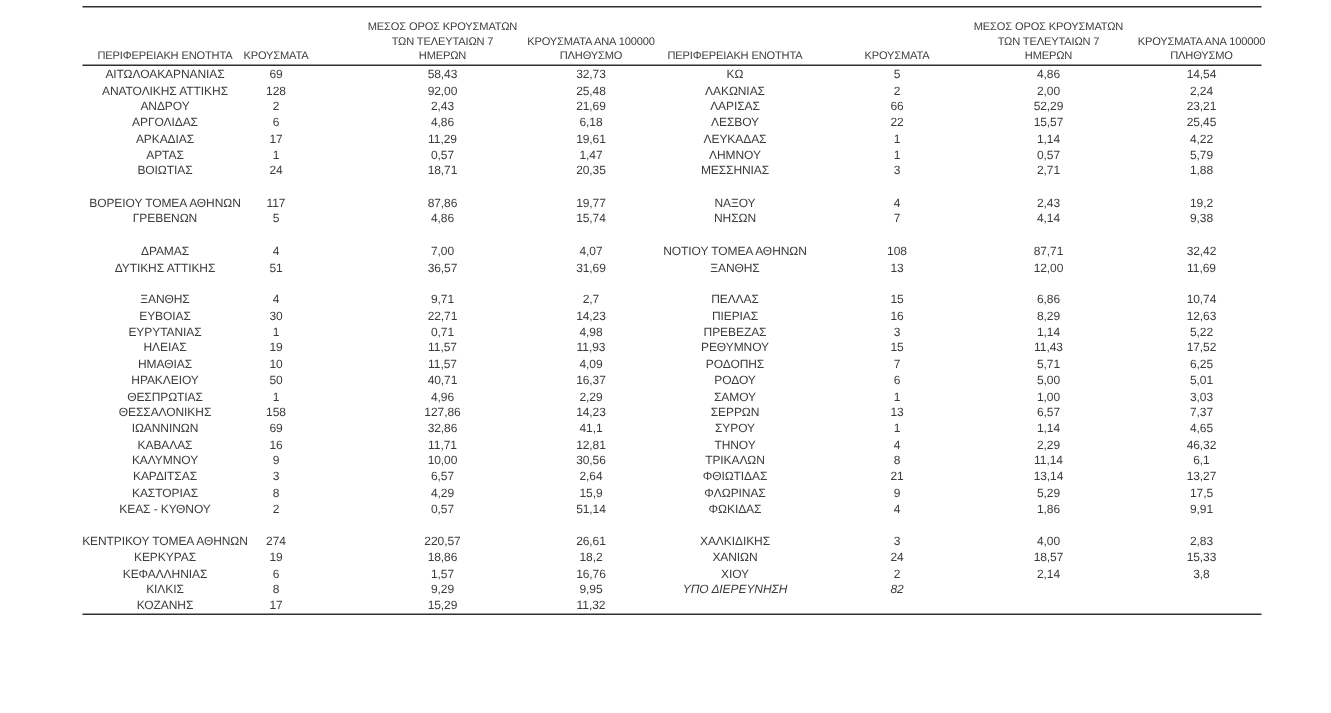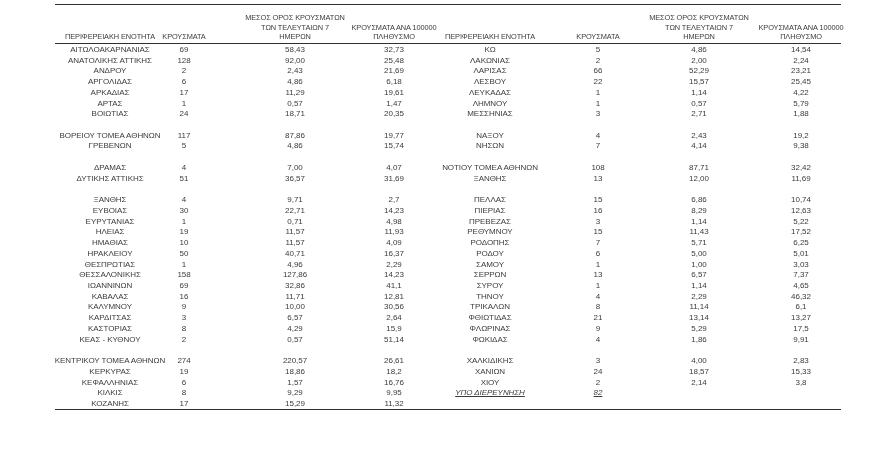--- a/index.html
+++ b/index.html
@@ -32,21 +32,21 @@
     letter-spacing:-0.1px;
   }
   .tbody{position:relative;text-align:center;}
   .trow{position:relative;height:10.74px;}
   .cell{
     position:absolute;top:0;height:100%;
     transform:translateX(-50%);
     display:flex;align-items:center;justify-content:center;
     font-size:8px;white-space:nowrap;letter-spacing:-0.05px;
   }
-  .italic{font-style:italic;text-decoration:underline;}
+  .italic{font-style:italic;}
   
   .c1{left:55px}  .c2{left:129px} .c3{left:240px} .c4{left:339px}
   .c5{left:435px} .c6{left:543px} .c7{left:644px} .c8{left:746px}
 </style>
 </head>
 <body>
 
 <div class="table">
   <div class="header">
     <div class="hcell c1">ΠΕΡΙΦΕΡΕΙΑΚΗ ΕΝΟΤΗΤΑ</div>

